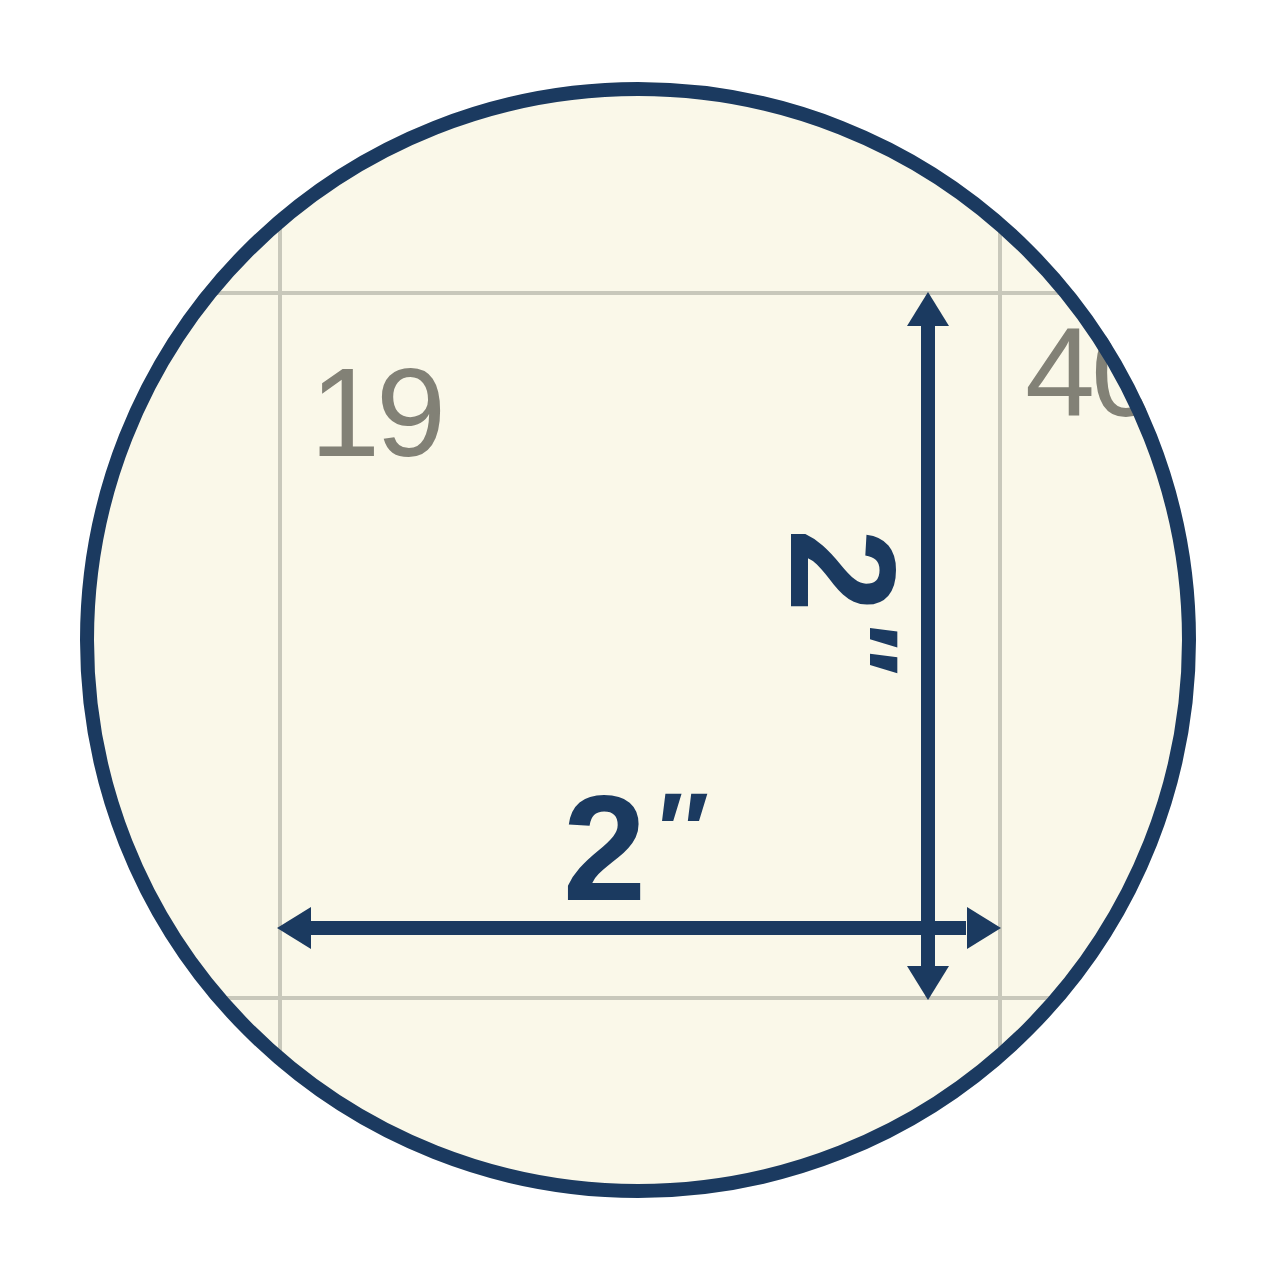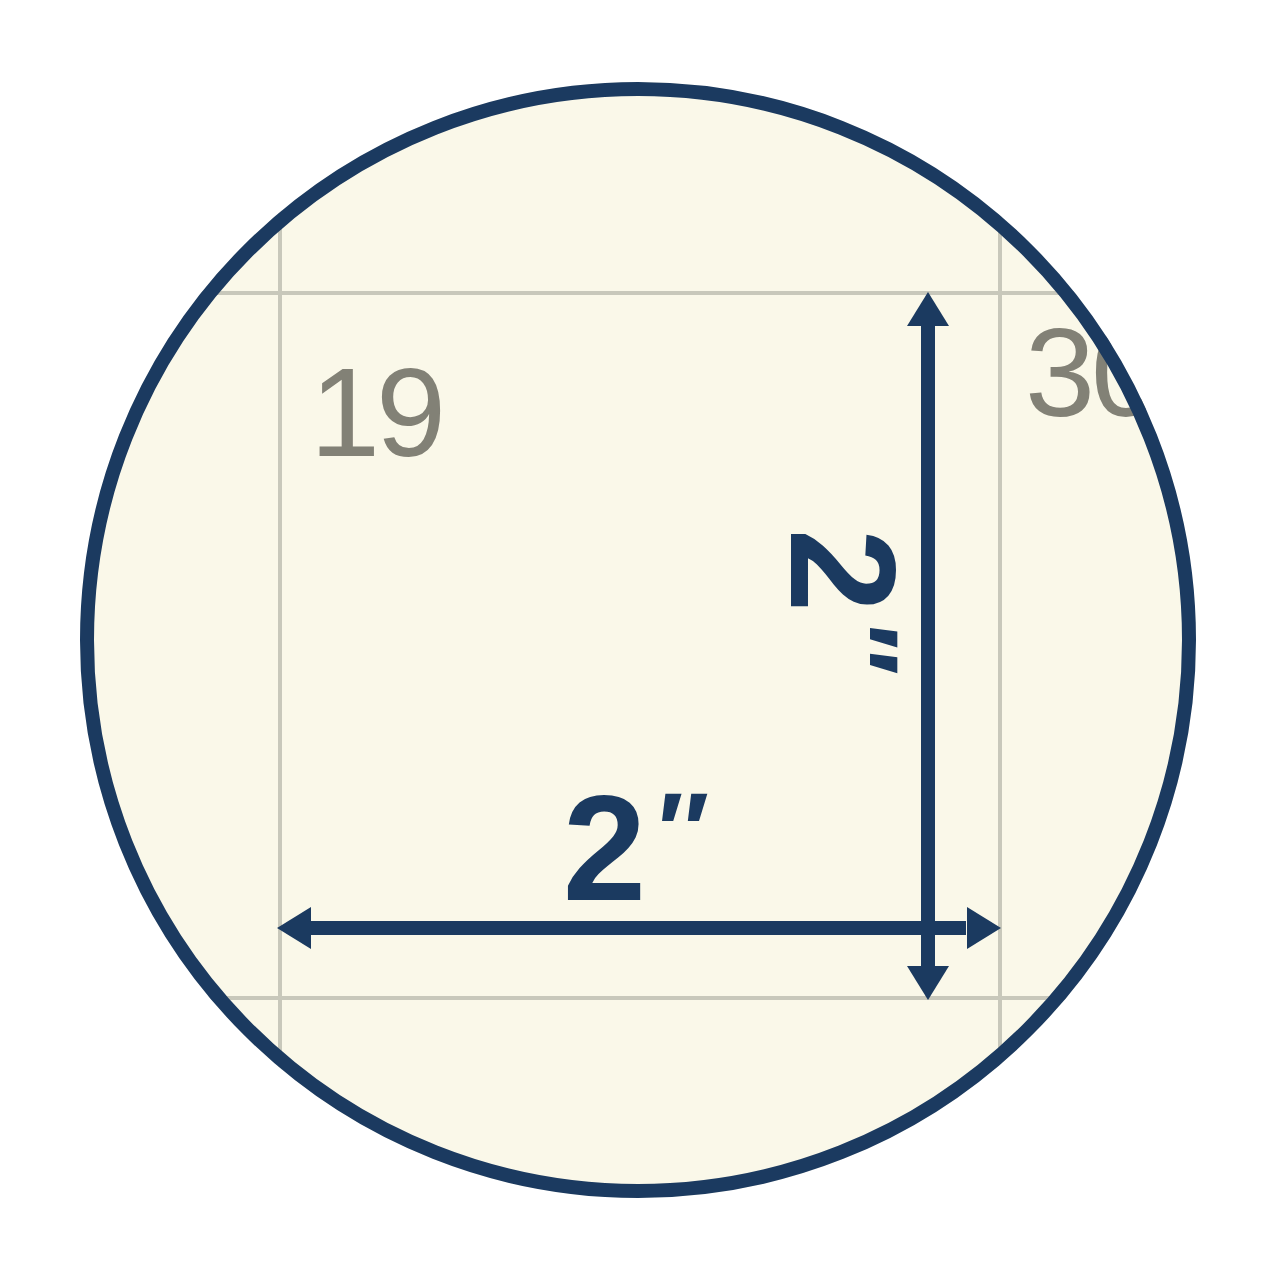--- a/index.html
+++ b/index.html
@@ -128,21 +128,21 @@
 <div class="canvas">
 
   <div class="circle-clip">
 
     <div class="grid-v v1"></div>
     <div class="grid-v v2"></div>
     <div class="grid-h h1"></div>
     <div class="grid-h h2"></div>
 
     <div class="date-num date-19">19</div>
-    <div class="date-num date-20">30</div>
+    <div class="date-num date-20">40</div>
 
     <div>
       <div class="arrow-shaft-v"></div>
       <div class="ah ah-up"></div>
       <div class="ah ah-down"></div>
     </div>
 
     <div>
       <div class="arrow-shaft-h"></div>
       <div class="ah ah-left"></div>

